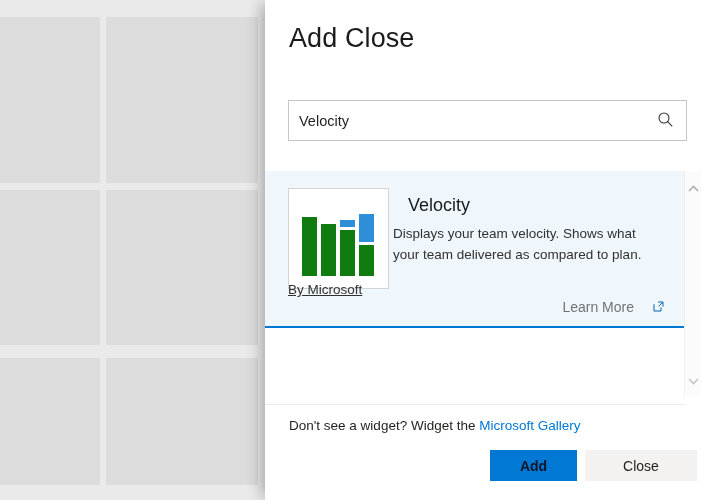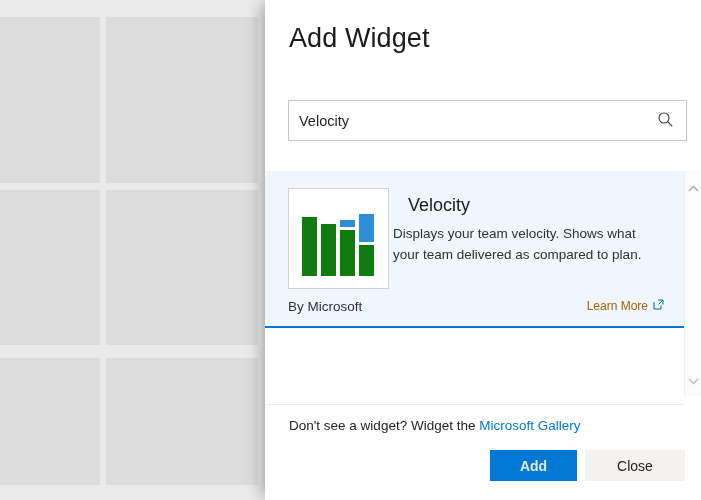--- a/index.html
+++ b/index.html
@@ -161,34 +161,35 @@
     left: 128px;
     top: 52px;
     width: 258px;
     font-size: 13.5px;
     color: #323130;
     line-height: 21px;
   }
   .card-publisher {
     position: absolute;
     left: 23px;
-    top: 128px;
+    top: 111px;
     font-size: 13.5px;
     color: #323130;
+    text-decoration: underline;
   }
   .card-learnmore {
     position: absolute;
     right: 20px;
     top: 128px;
-    font-size: 12px;
-    color: #a16207;
+    font-size: 14px;
+    color: #737373;
     text-decoration: none;
     display: flex;
     align-items: center;
-    gap: 5px;
+    gap: 19px;
     cursor: pointer;
   }
 
   
   .scrollbar {
     position: absolute;
     right: 0;
     top: 0;
     width: 17px;
     height: 225px;
@@ -248,25 +249,25 @@
     font-family: "Liberation Sans", sans-serif;
     font-size: 14px;
     font-weight: 600;
     cursor: pointer;
     padding: 0;
   }
   .btn-primary {
     left: 225px;
     width: 87px;
     background: #0078d4;
-    color: #e5e5e5;
+    color: #0f172a;
   }
   .btn-secondary {
     left: 320px;
-    width: 100px;
+    width: 112px;
     background: #f3f2f1;
     color: #201f1e;
     font-weight: 400;
   }
 </style>
 </head>
 <body>
 
 <div id="root">
 
@@ -276,21 +277,21 @@
         <div class="bg-tile" style="left: 106px; top: 17px; width: 152px; height: 166px; background: rgb(220, 220, 220);"></div>
         <div class="bg-tile" style="left: 0px; top: 190px; width: 100px; height: 155px; background: rgb(220, 220, 220);"></div>
         <div class="bg-tile" style="left: 106px; top: 190px; width: 152px; height: 155px; background: rgb(220, 220, 220);"></div>
         <div class="bg-tile" style="left: 0px; top: 358px; width: 100px; height: 127px; background: rgb(220, 220, 220);"></div>
         <div class="bg-tile" style="left: 106px; top: 358px; width: 152px; height: 127px; background: rgb(220, 220, 220);"></div>
       </div>
   </div>
 
   <div class="panel">
 
-    <div class="panel-title">Add Widget</div>
+    <div class="panel-title">Add Close</div>
 
     <div class="search-wrap">
       <input class="search-input" type="text" value="Velocity" style="">
       <button class="search-icon-btn">
         <span>
           <svg width="17" height="17" viewBox="0 0 17 17" aria-hidden="true">
             <circle cx="7" cy="7" r="5" fill="none" stroke="#3b3a39" stroke-width="1.1"></circle>
             <line x1="10.6" y1="10.6" x2="15.2" y2="15.4" stroke="#3b3a39" stroke-width="1.1"></line>
           </svg>
         </span>

